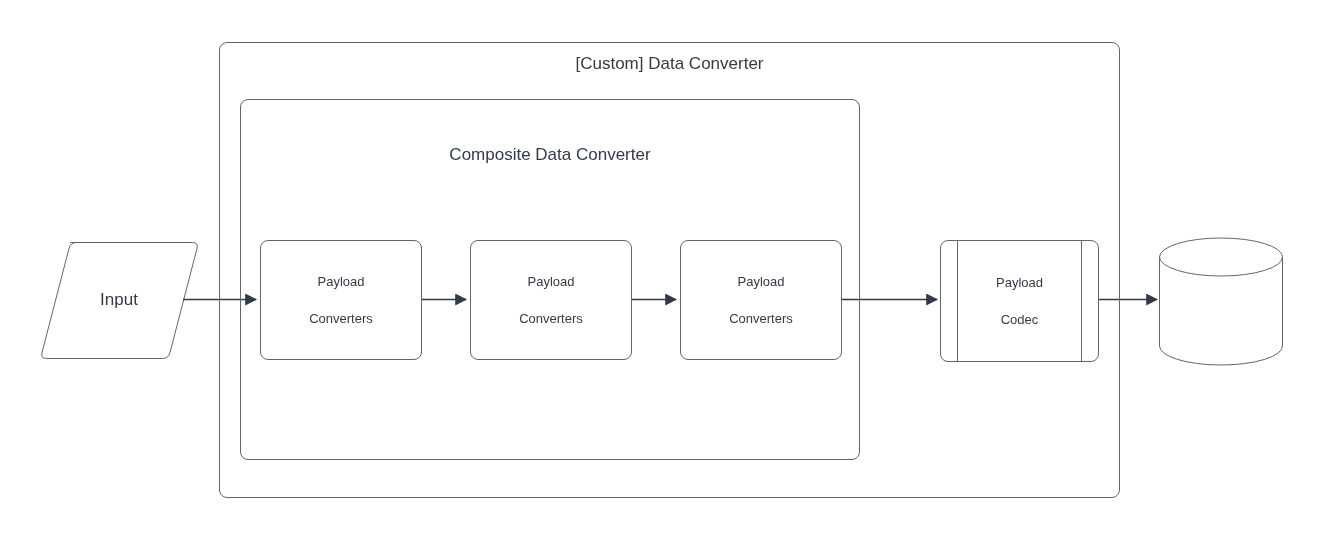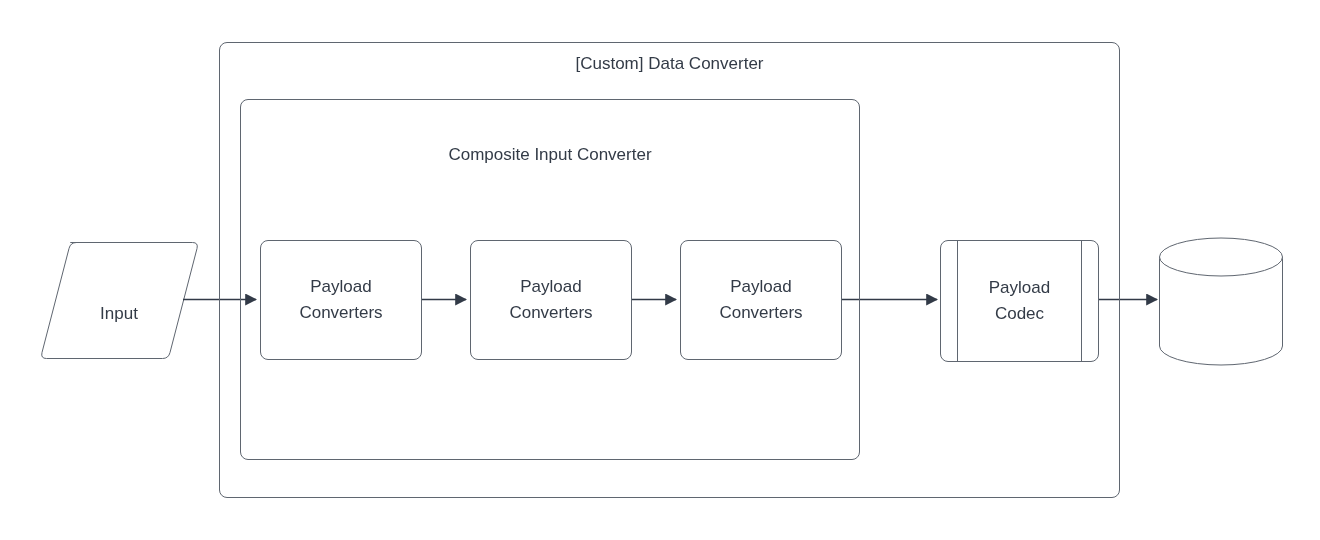--- a/index.html
+++ b/index.html
@@ -21,35 +21,34 @@
   .box{
     position:absolute;border:1px solid var(--stroke);border-radius:8px;
     background:transparent;box-sizing:border-box;
   }
   .node-box{
     position:absolute;border:1px solid var(--stroke);border-radius:8px;
     background:var(--shape-fill);box-sizing:border-box;
     display:flex;align-items:center;justify-content:center;
   }
   .node-label{
-    font-size:17px;line-height:26px;text-align:center;white-space:pre-line;
+    font-size:13px;line-height:37px;text-align:center;white-space:pre-line;
     color:var(--text);
   }
   .container-title{
     position:absolute;left:0;right:0;text-align:center;
     font-size:17px;line-height:20px;color:var(--text);
   }
   .codec-bar{
     position:absolute;top:0;bottom:0;width:1px;background:var(--stroke);
   }
   .float-label{
     position:absolute;display:flex;align-items:center;justify-content:center;
     font-size:17px;line-height:26px;text-align:left;white-space:pre-line;
     color:var(--text);
-    margin-top:14px;
   }
 </style>
 </head>
 <body>
 
 <div class="canvas">
 
   <svg class="shapes-layer" width="1320" height="540" viewBox="0 0 1320 540" xmlns="http://www.w3.org/2000/svg">
     <defs>
       <marker id="arrowhead" viewBox="0 0 10 10" refX="9" refY="5" markerWidth="7.5" markerHeight="7.5" orient="auto-start-reverse">
@@ -66,21 +65,21 @@
     <line class="arrow-line" x1="420" y1="299.5" x2="466" y2="299.5" marker-end="url(#arrowhead)"></line>
     <line class="arrow-line" x1="630" y1="299.5" x2="676" y2="299.5" marker-end="url(#arrowhead)"></line>
     <line class="arrow-line" x1="840" y1="299.5" x2="937" y2="299.5" marker-end="url(#arrowhead)"></line>
     <line class="arrow-line" x1="1098" y1="299.5" x2="1157" y2="299.5" marker-end="url(#arrowhead)"></line>
   </svg>
 
   <div class="box" style="left:219px;top:42px;width:901px;height:456px;">
     <div class="container-title" style="top:11px;">[Custom] Data Converter</div>
 
     <div class="box" style="left:20px;top:56px;width:620px;height:361px;">
-      <div class="container-title" style="top:45px;">Composite Input Converter</div>
+      <div class="container-title" style="top:45px;">Composite Data Converter</div>
 
       <div class="node-box" style="left:19px;top:140px;width:162px;height:120px;">
         <div class="node-label">Payload
 Converters</div>
       </div>
 
       <div class="node-box" style="left:229px;top:140px;width:162px;height:120px;">
         <div class="node-label">Payload
 Converters</div>
       </div>

